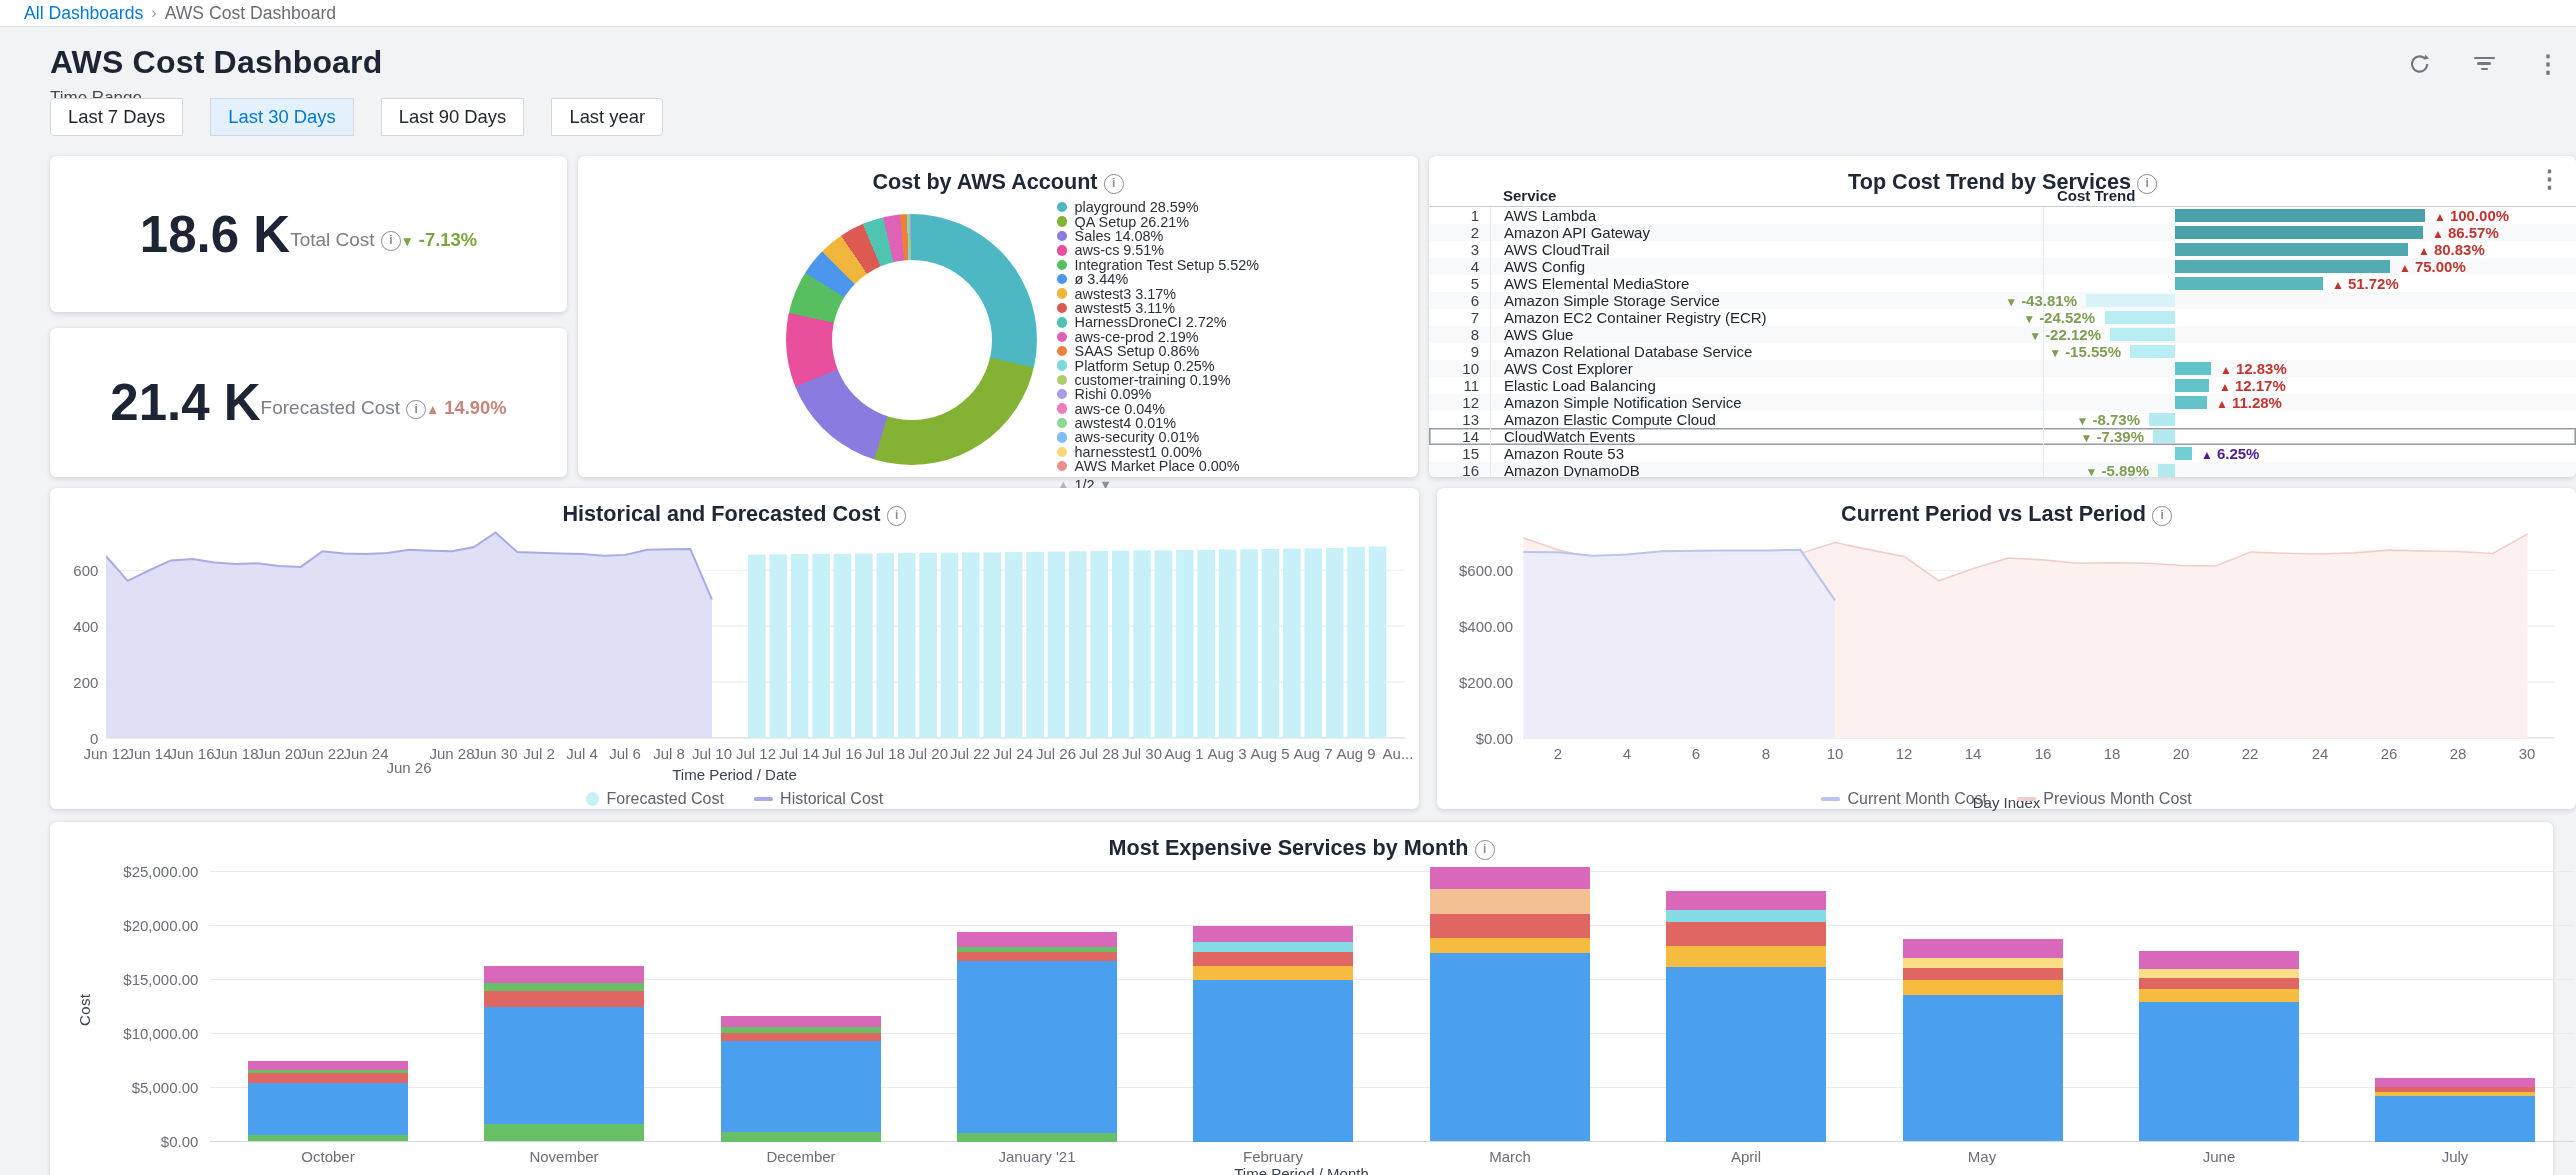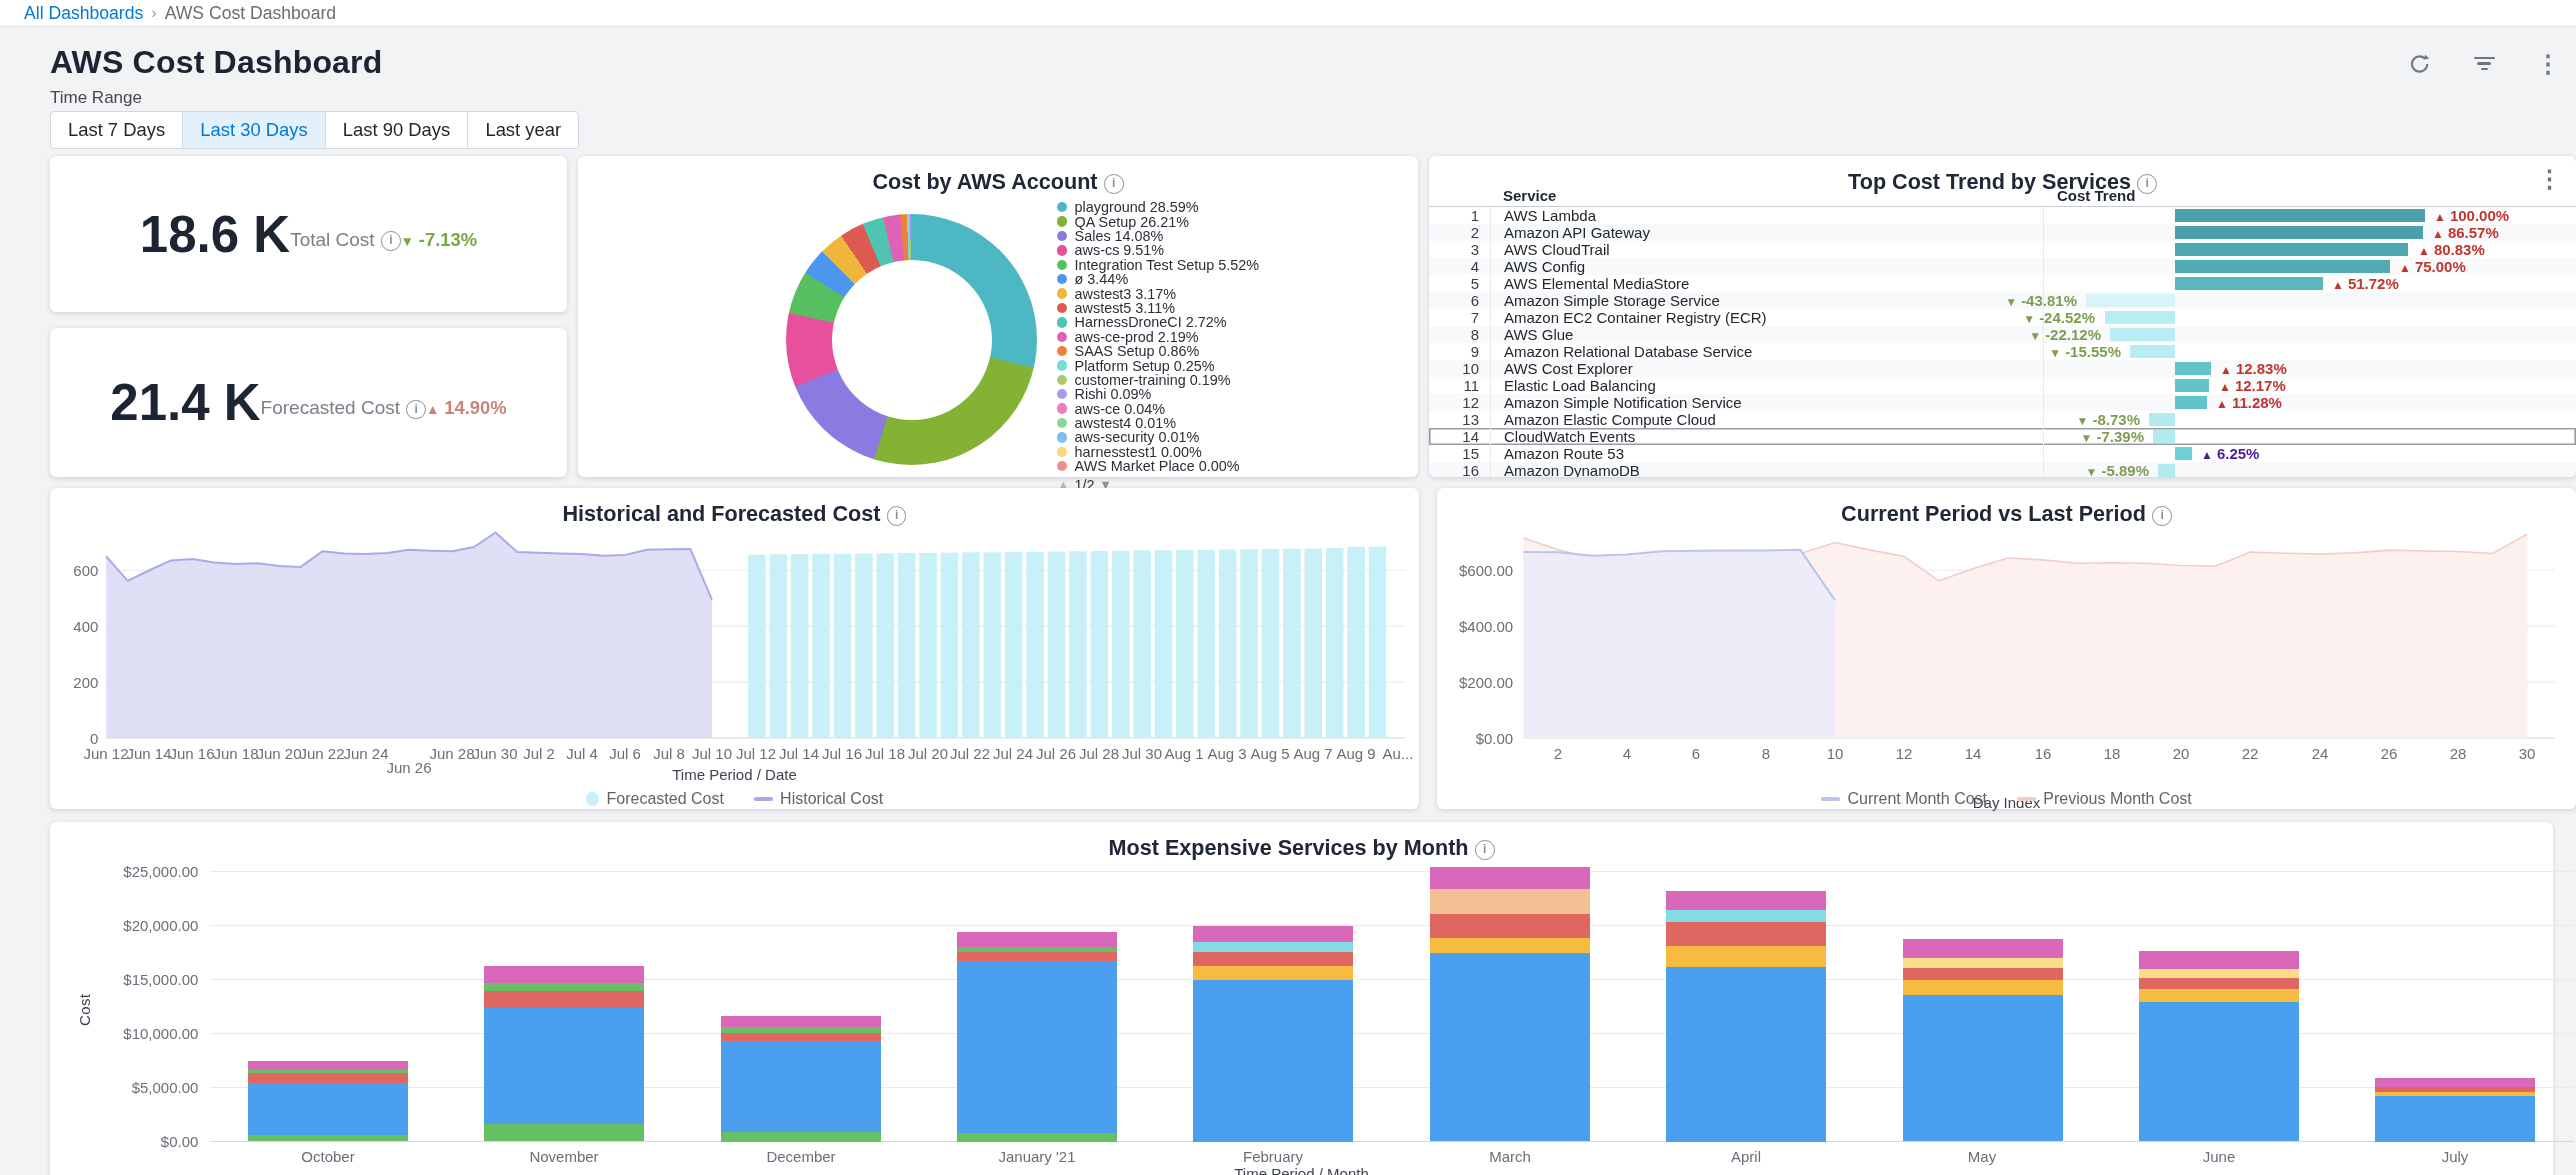--- a/index.html
+++ b/index.html
@@ -15,21 +15,21 @@
   .crumb-link{color:#0278d5;cursor:pointer;}
   .crumb-sep{color:#9a9ca6;font-size:16px;}
   .crumb-cur{color:#6b6d75;}
   .page-header{position:absolute;left:50px;top:44px;}
   .page-title{font-size:32px;font-weight:600;color:#1d2433;letter-spacing:0.2px;}
   .header-icons{position:absolute;right:14.4px;top:50px;display:flex;align-items:center;gap:37px;color:#6f7782;}
   .hicon{width:27px;height:27px;display:flex;align-items:center;justify-content:center;cursor:pointer;}
   .filter-lines span{display:block;height:2.4px;background:#6f7782;border-radius:1.6px;margin:3.2px auto;}
   .kebab{font-size:24px;color:#6f7782;line-height:1;cursor:pointer;font-weight:bold;}
   .tr-label{position:absolute;left:50px;top:88px;font-size:17px;color:#44474f;}
-  .tr-group{position:absolute;left:50px;top:111px;display:flex;}
+  .tr-group{position:absolute;left:50px;top:98px;display:flex;gap:28px;}
   .tr-btn{
     font-size:18.4px;color:#22272e;background:#fff;border:0.8px solid #d5d7e0;
     padding:7.2px 17px;cursor:pointer;margin-left:-0.8px;font-family:inherit;
   }
   .tr-btn:first-child{border-radius:4px 0 0 4px;margin-left:0;}
   .tr-btn:last-child{border-radius:0 4px 4px 0;}
   .tr-btn.sel{background:#e3f1fc;color:#0278d5;}
   .card{position:absolute;background:#fff;border-radius:6.4px;box-shadow:0 1.6px 4.8px rgba(40,41,61,.14),0 0 0.8px rgba(40,41,61,.08);}
   .card-title{position:absolute;left:0;right:0;top:12.8px;text-align:center;font-size:21.6px;font-weight:600;color:#202737;}
   .info-i{

